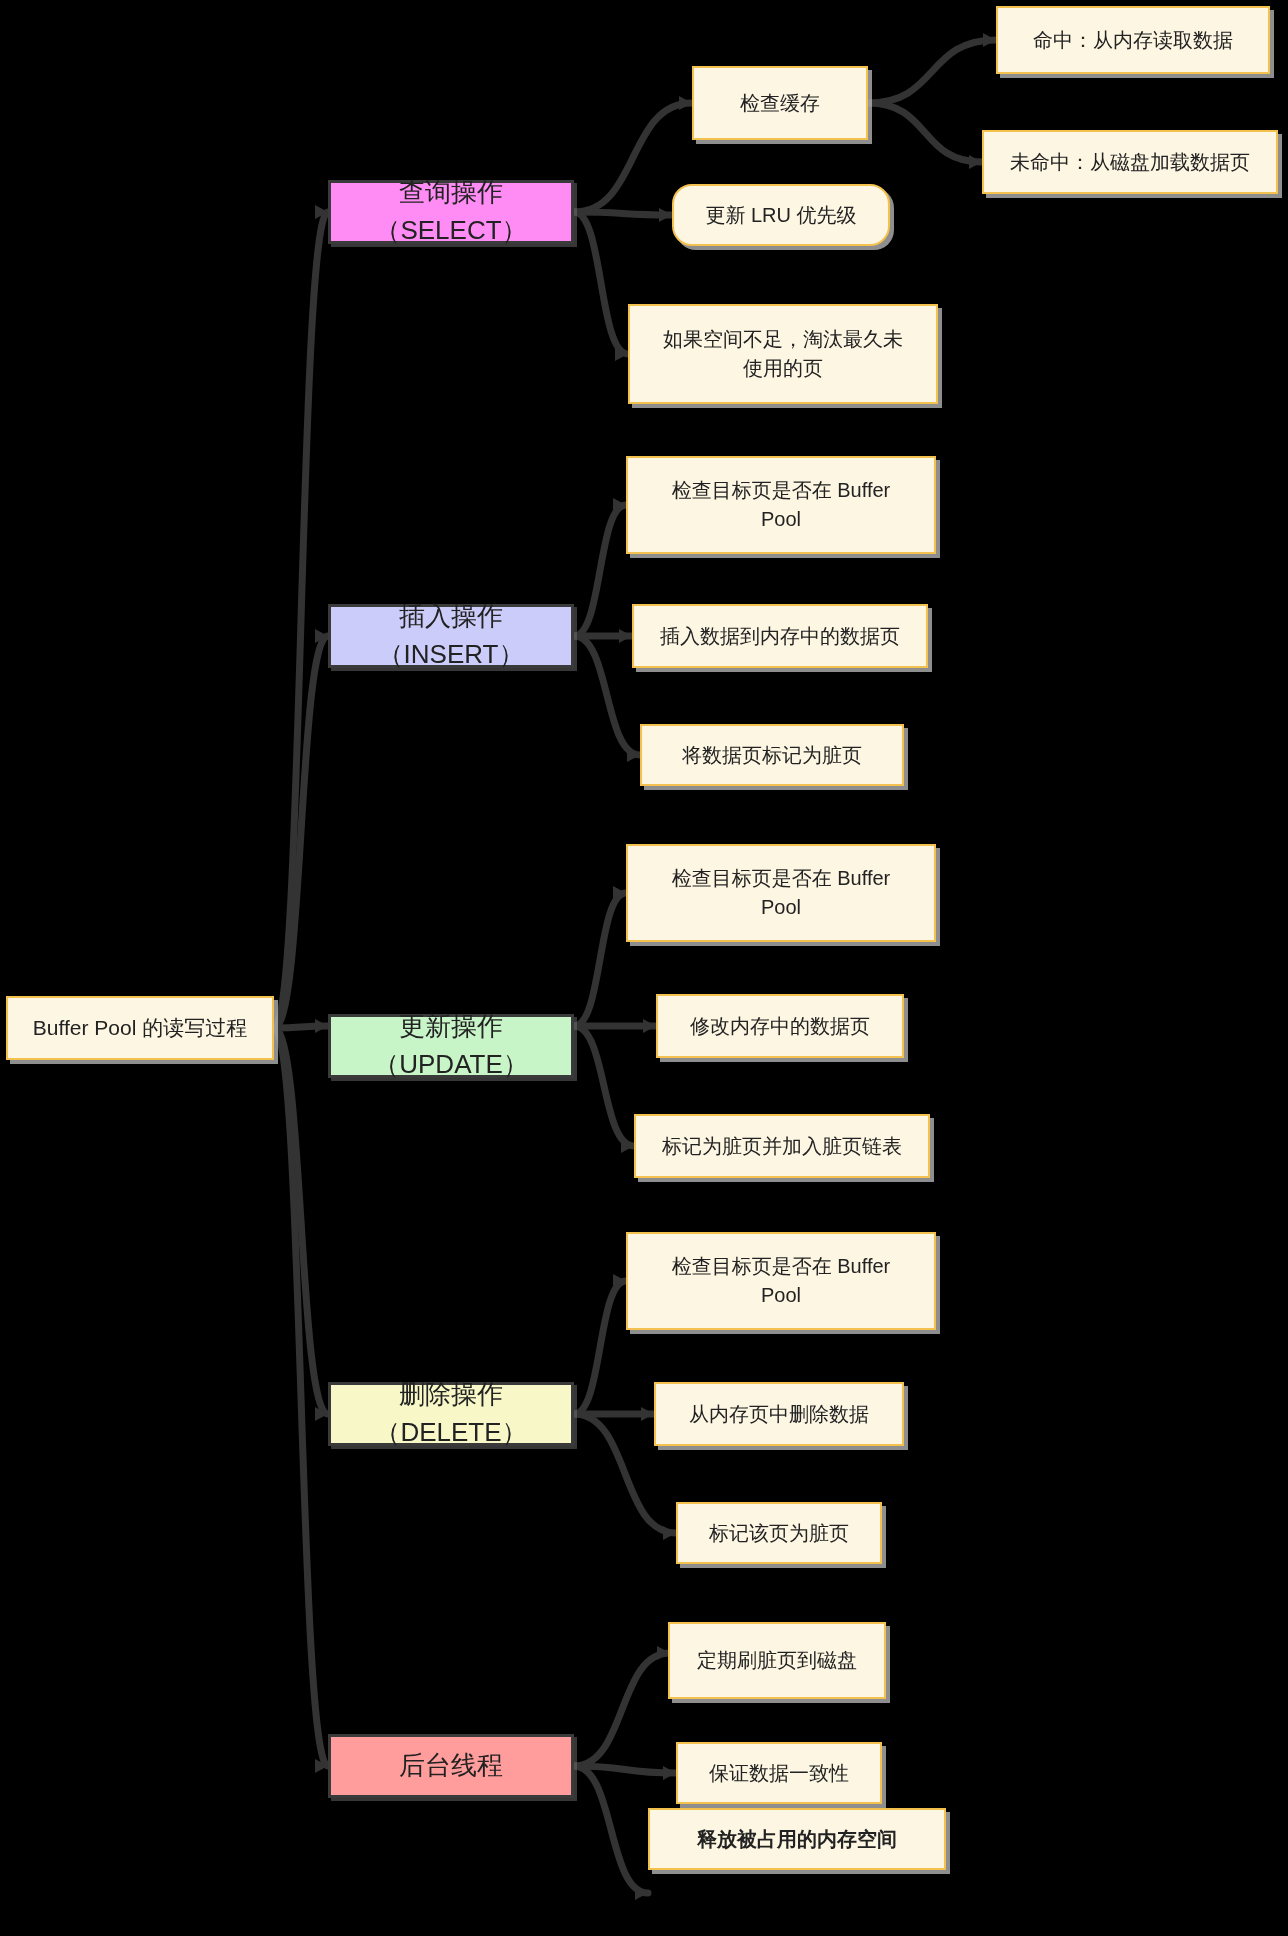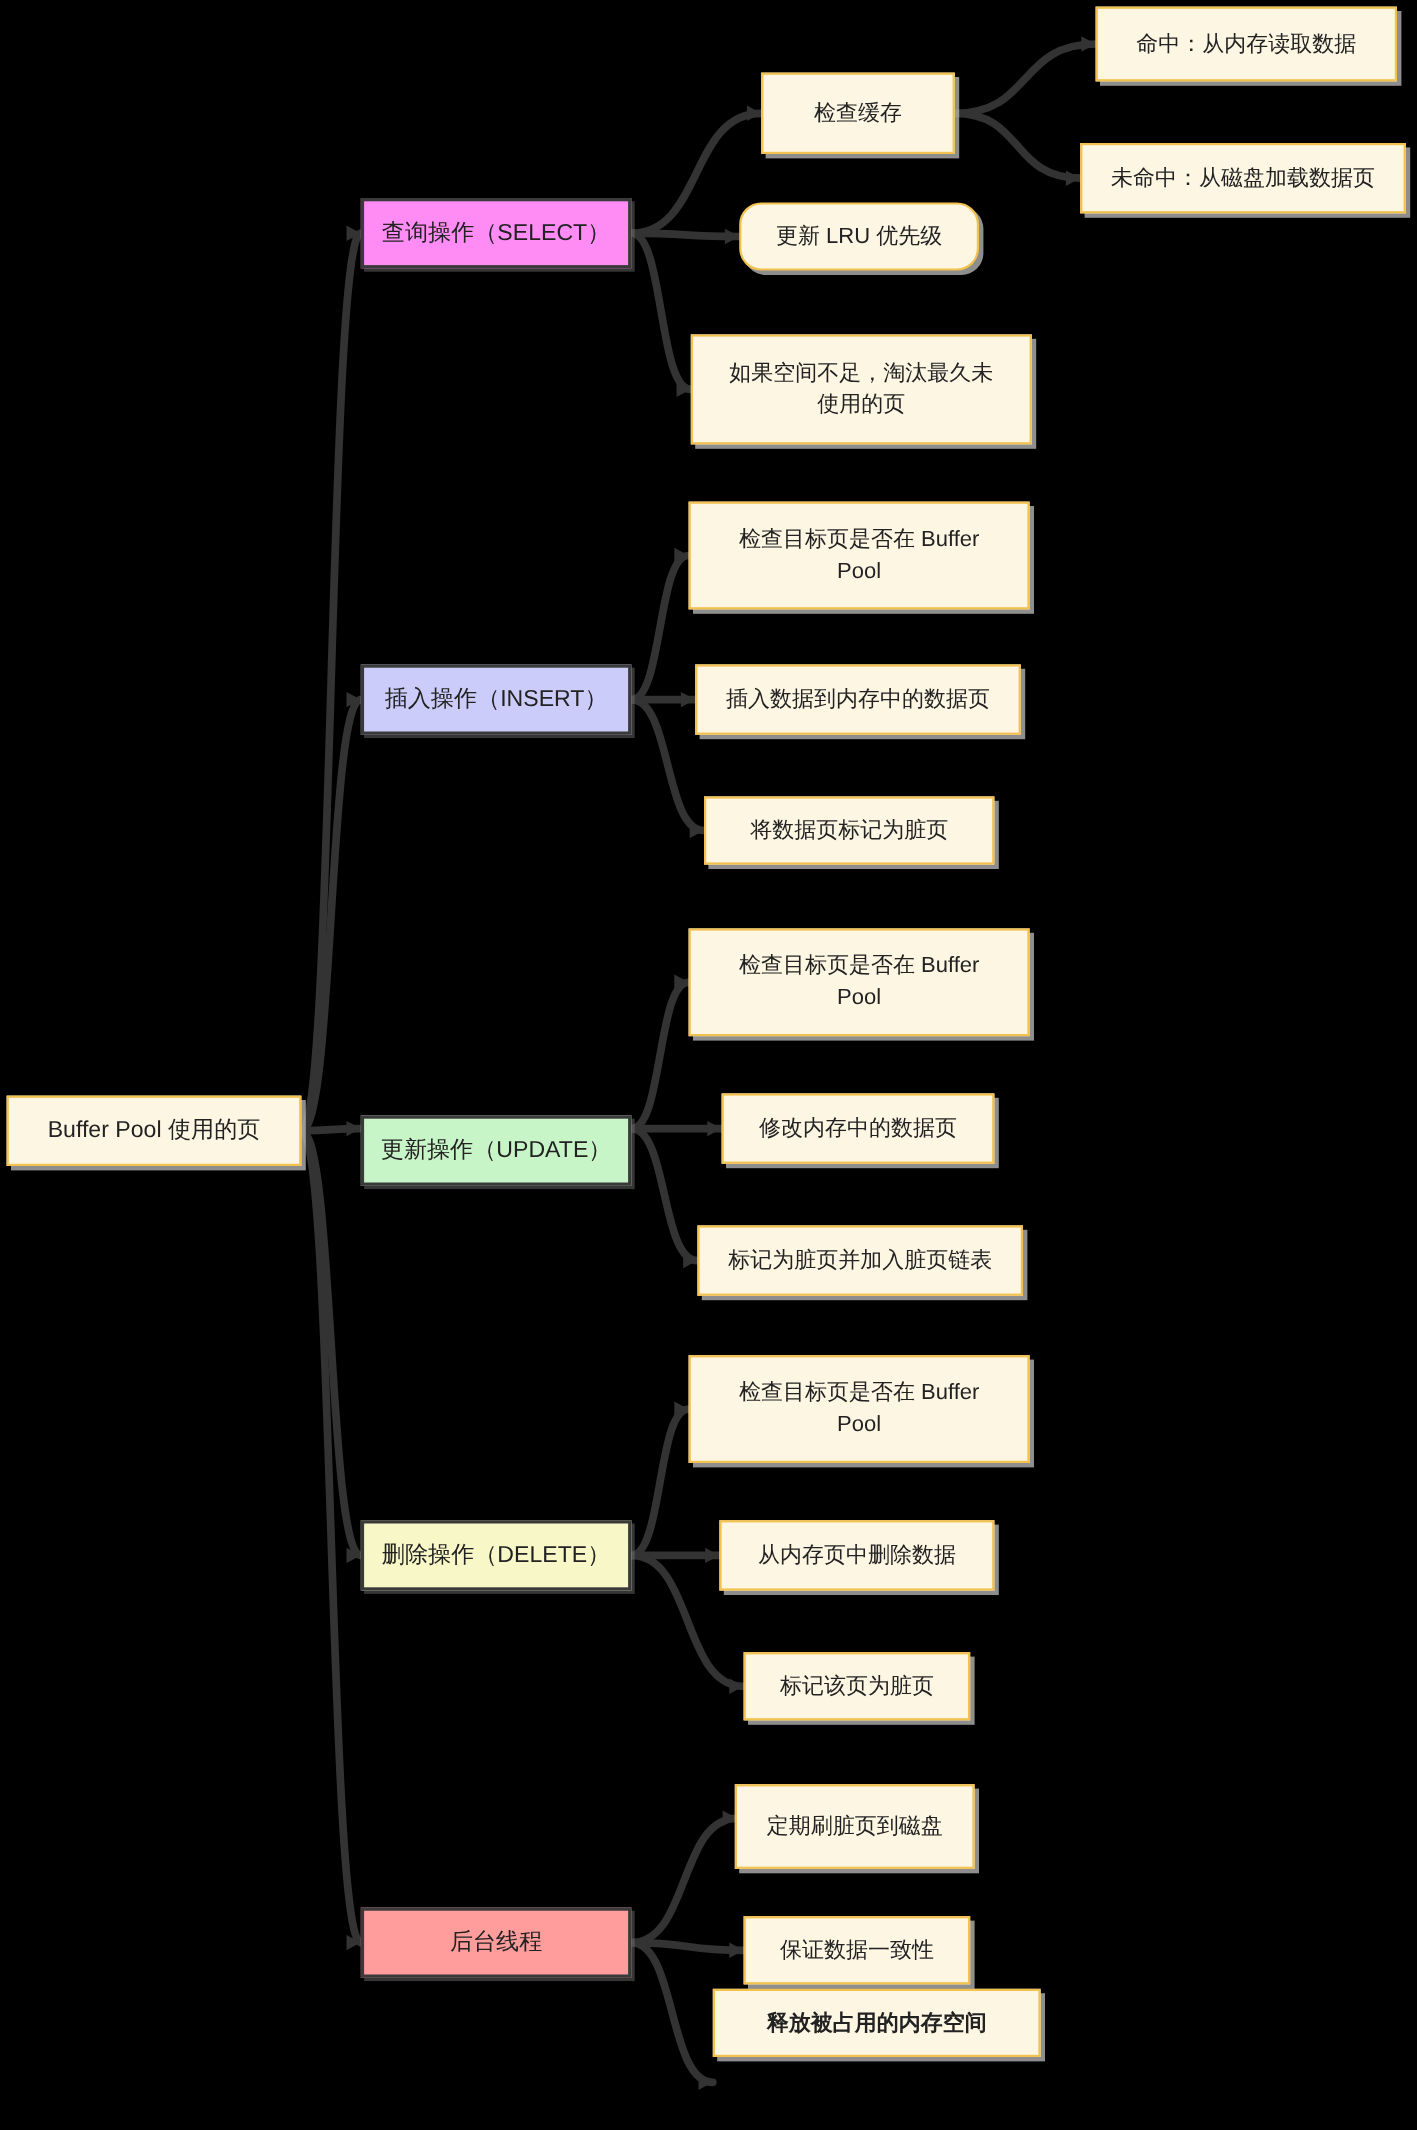--- a/index.html
+++ b/index.html
@@ -24,21 +24,21 @@
   
   .leaf{
     background:#FDF6E3;
     border:2px solid #F2C14E;
     box-shadow:4px 4px 0 rgba(190,190,190,0.75);
     font-size:20px;
   }
   
   .branch{
     border:3px solid #3a3a3a;
-    font-size:21px;
+    font-size:26px;
     box-shadow:3px 3px 0 rgba(120,120,120,0.45);
   }
   .root{
     background:#FDF6E3;
     border:2px solid #F2C14E;
     box-shadow:4px 4px 0 rgba(190,190,190,0.75);
     font-size:21px;
   }
   .n-select{background:#FF8CF5;}
   .n-insert{background:#CCCCFA;}
@@ -102,21 +102,21 @@
         <polygon class="arrow" points="328,1766 315,1759 315,1773"></polygon>
         <path d="M 574 1766 C 626.8 1766, 617.2 1653, 670 1653"></path>
         <polygon class="arrow" points="670,1653 657,1646 657,1660"></polygon>
         <path d="M 574 1766 C 630.1 1766, 619.9 1773, 676 1773"></path>
         <polygon class="arrow" points="676,1773 663,1766 663,1780"></polygon>
         <path d="M 574 1766 C 614.7 1766, 607.3 1893, 648 1893"></path>
         <polygon class="arrow" points="648,1893 635,1886 635,1900"></polygon>
       </g>
   </svg>
   <div id="nodes">
-      <div class="node root" style="left: 6px; top: 996px; width: 268px; height: 64px;">Buffer Pool 使用的页</div>
+      <div class="node root" style="left: 6px; top: 996px; width: 268px; height: 64px;">Buffer Pool 的读写过程</div>
       <div class="node branch n-select" style="left: 328px; top: 180px; width: 246px; height: 64px; background: rgb(255, 140, 245);">查询操作（SELECT）</div>
       <div class="node leaf" style="left: 692px; top: 66px; width: 176px; height: 74px;">检查缓存</div>
       <div class="node leaf" style="left: 996px; top: 6px; width: 274px; height: 68px;">命中：从内存读取数据</div>
       <div class="node leaf" style="left: 982px; top: 130px; width: 296px; height: 64px; text-align: center;">未命中：从磁盘加载数据页</div>
       <div class="node leaf" style="left: 672px; top: 184px; width: 218px; height: 62px; border-radius: 20px;">更新 LRU 优先级</div>
       <div class="node leaf" style="left: 628px; top: 304px; width: 310px; height: 100px;">如果空间不足，淘汰最久未
 使用的页</div>
       <div class="node branch n-insert" style="left: 328px; top: 604px; width: 246px; height: 64px; background: rgb(204, 204, 250);">插入操作（INSERT）</div>
       <div class="node leaf" style="left: 626px; top: 456px; width: 310px; height: 98px;">检查目标页是否在 Buffer
 Pool</div>

